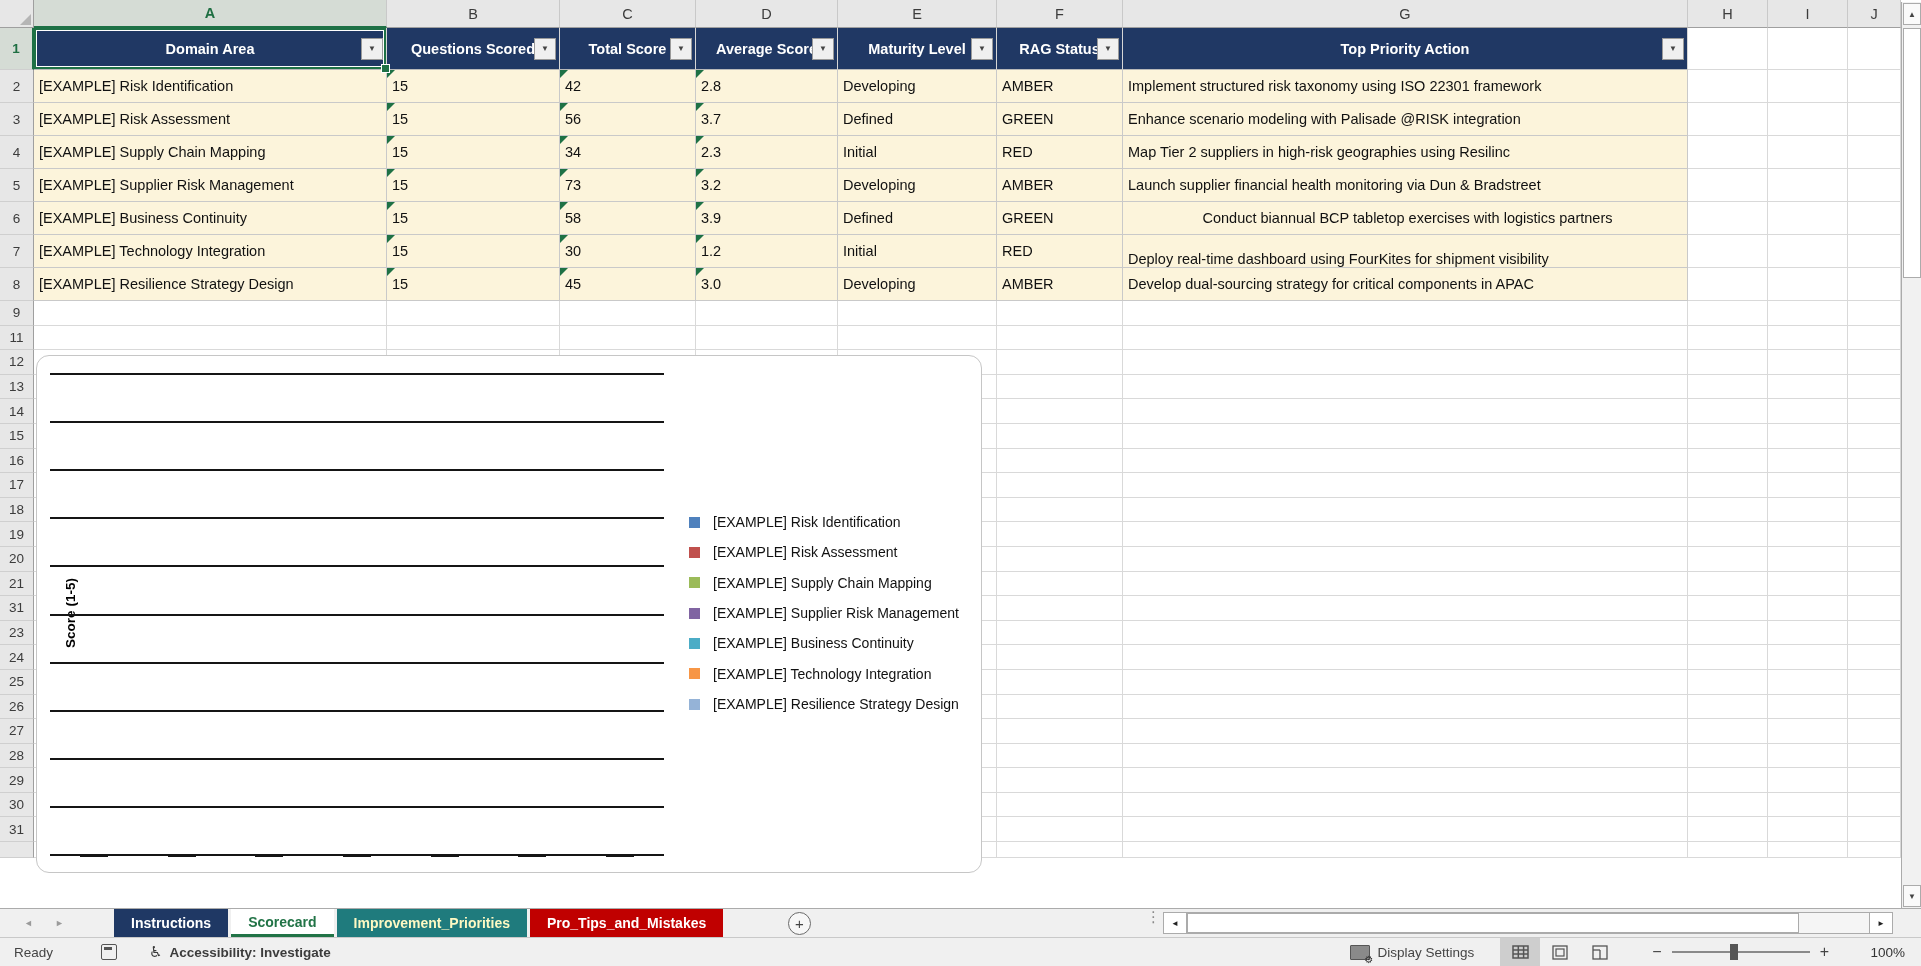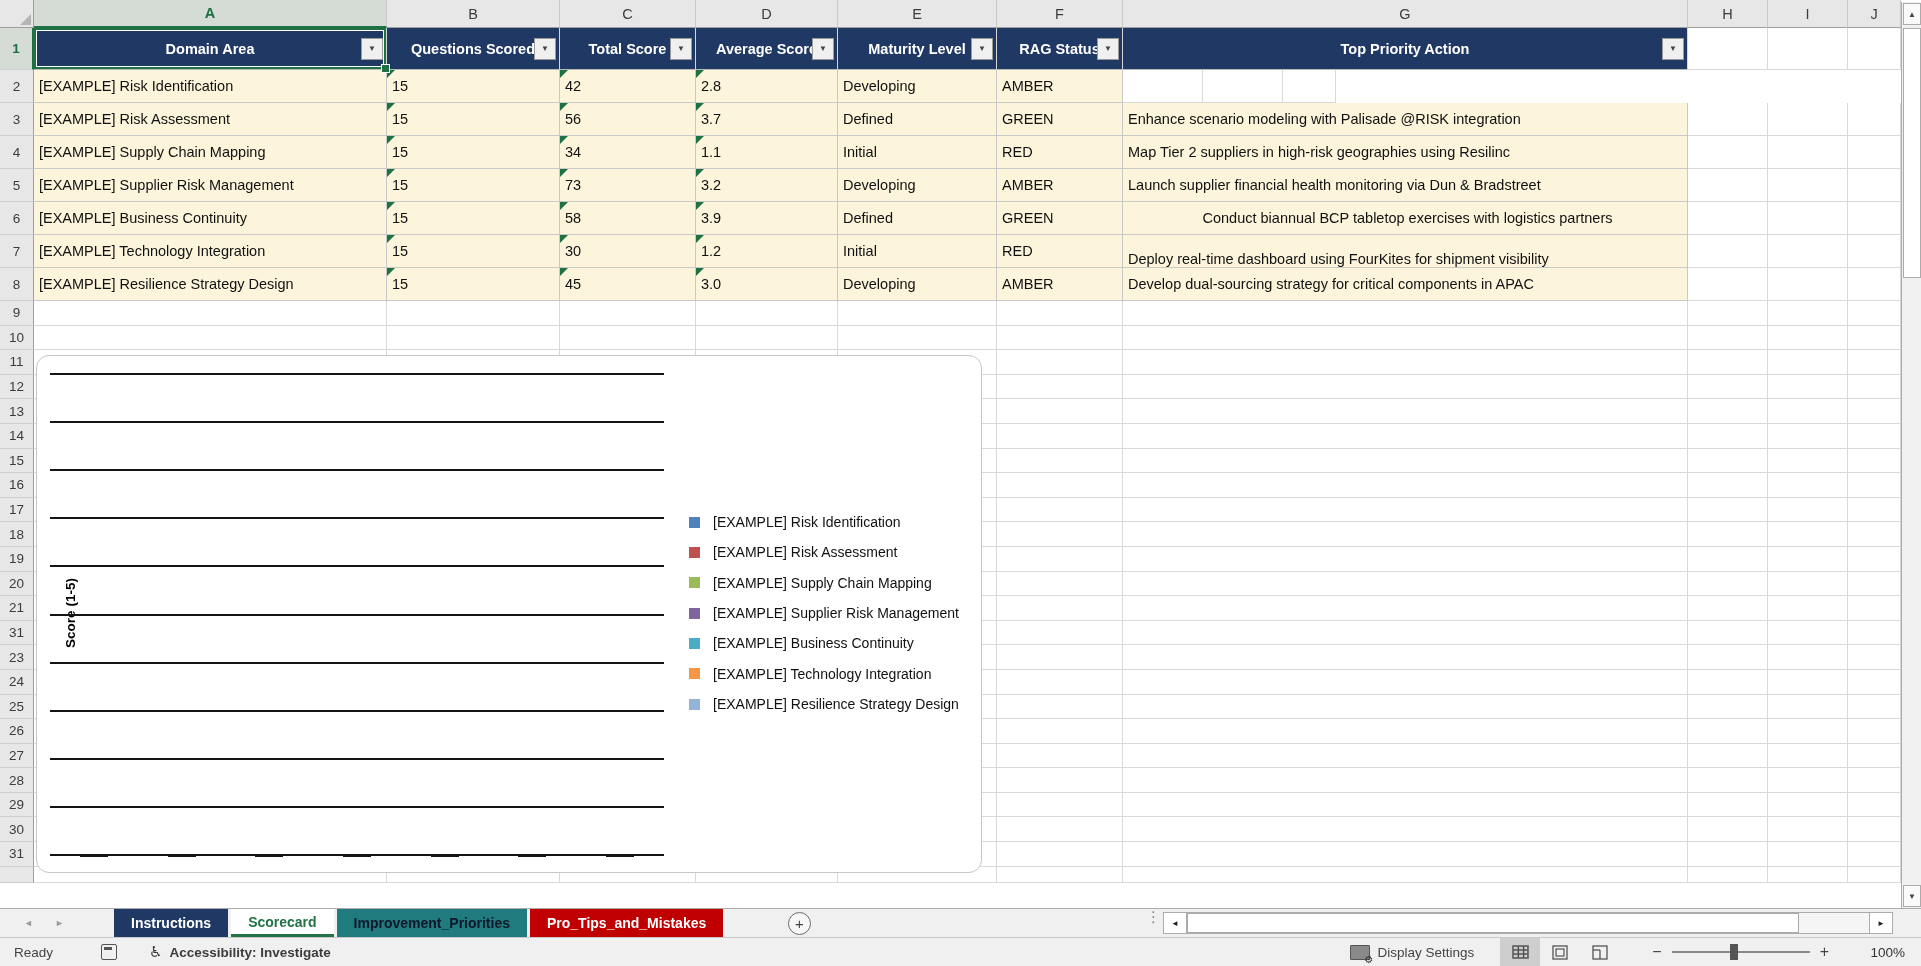--- a/index.html
+++ b/index.html
@@ -159,20 +159,23 @@
         <div class="dcell" style="width: 142px;">
           <span>2.8</span>
           <div class="tri"></div>
         </div>
         <div class="dcell" style="width: 159px;">
           <span>Developing</span>
         </div>
         <div class="dcell" style="width: 126px;">
           <span>AMBER</span>
         </div>
+        <div class="dcell" style="width: 565px;">
+          <span>Implement structured risk taxonomy using ISO 22301 framework</span>
+        </div>
         <div class="cell" style="width: 80px;"></div>
         <div class="cell" style="width: 80px;"></div>
         <div class="cell" style="width: 53px;"></div>
       </div>
       <div class="grow" style="height: 33px;">
         <div class="rowhead">3</div>
         <div class="dcell" style="width: 353px;">
           <span>[EXAMPLE] Risk Assessment</span>
         </div>
         <div class="dcell" style="width: 173px;">
@@ -207,21 +210,21 @@
         </div>
         <div class="dcell" style="width: 173px;">
           <span>15</span>
           <div class="tri"></div>
         </div>
         <div class="dcell" style="width: 136px;">
           <span>34</span>
           <div class="tri"></div>
         </div>
         <div class="dcell" style="width: 142px;">
-          <span>1.1</span>
+          <span>2.3</span>
           <div class="tri"></div>
         </div>
         <div class="dcell" style="width: 159px;">
           <span>Initial</span>
         </div>
         <div class="dcell" style="width: 126px;">
           <span>RED</span>
         </div>
         <div class="dcell" style="width: 565px;">
           <span>Map Tier 2 suppliers in high-risk geographies using Resilinc</span>
@@ -345,33 +348,20 @@
         </div>
         <div class="dcell" style="width: 565px;">
           <span>Develop dual-sourcing strategy for critical components in APAC</span>
         </div>
         <div class="cell" style="width: 80px;"></div>
         <div class="cell" style="width: 80px;"></div>
         <div class="cell" style="width: 53px;"></div>
       </div>
       <div class="grow" style="height: 24.6px;">
         <div class="rowhead">9</div>
-        <div class="cell" style="width: 353px;"></div>
-        <div class="cell" style="width: 173px;"></div>
-        <div class="cell" style="width: 136px;"></div>
-        <div class="cell" style="width: 142px;"></div>
-        <div class="cell" style="width: 159px;"></div>
-        <div class="cell" style="width: 126px;"></div>
-        <div class="cell" style="width: 565px;"></div>
-        <div class="cell" style="width: 80px;"></div>
-        <div class="cell" style="width: 80px;"></div>
-        <div class="cell" style="width: 53px;"></div>
-      </div>
-      <div class="grow" style="height: 24.6px;">
-        <div class="rowhead">10</div>
         <div class="cell" style="width: 353px;"></div>
         <div class="cell" style="width: 173px;"></div>
         <div class="cell" style="width: 136px;"></div>
         <div class="cell" style="width: 142px;"></div>
         <div class="cell" style="width: 159px;"></div>
         <div class="cell" style="width: 126px;"></div>
         <div class="cell" style="width: 565px;"></div>
         <div class="cell" style="width: 80px;"></div>
         <div class="cell" style="width: 80px;"></div>
         <div class="cell" style="width: 53px;"></div>
@@ -731,21 +721,21 @@
   </div>
 
   <div id="tabbar">
     <div class="navarrows">
       <span>◄</span>
       <span>►</span>
     </div>
     <div id="tabs">
         <div class="tab" style="background: rgb(31, 56, 100); color: rgb(255, 255, 255);">Instructions</div>
         <div class="tab active" style="background: rgb(255, 255, 255); color: rgb(33, 115, 70); font-weight: bold;">Scorecard</div>
-        <div class="tab" style="background: rgb(31, 123, 125); color: #0f172a;">Improvement_Priorities</div>
+        <div class="tab" style="background: rgb(31, 123, 125); color: #fef9c3;">Improvement_Priorities</div>
         <div class="tab" style="background: rgb(192, 0, 0); color: rgb(255, 255, 255);">Pro_Tips_and_Mistakes</div>
       </div>
     <div class="addsheet">+</div>
     <div class="grip">⋮</div>
     <div id="hscroll">
       <div class="hs-btn" style="left:0;border-right:1px solid #ABABAB;">
           <span>◄</span>
         </div>
       <div class="hs-thumb"></div>
       <div class="hs-btn" style="right:0;border-left:1px solid #ABABAB;">

